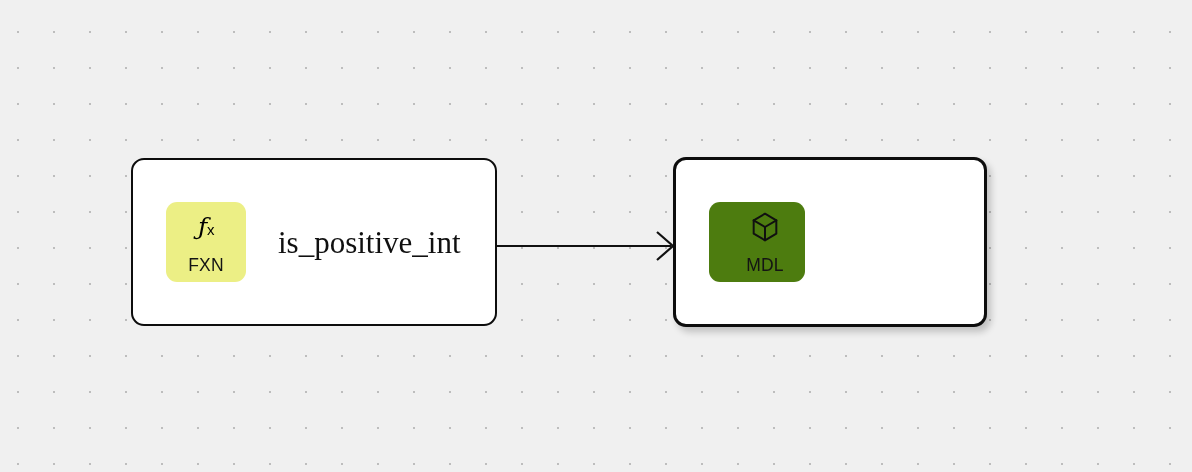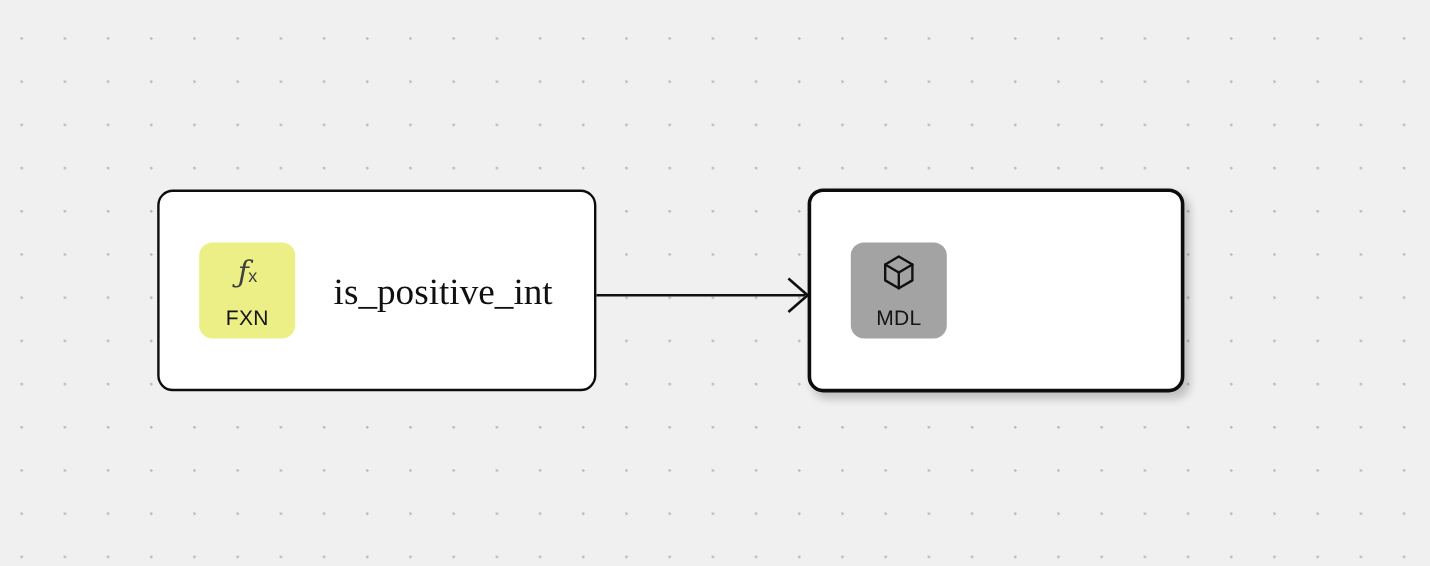--- a/index.html
+++ b/index.html
@@ -69,34 +69,34 @@
     width: 80px;
     height: 80px;
     border-radius: 11px;
     display: flex;
     flex-direction: column;
     align-items: center;
     justify-content: center;
     flex: 0 0 auto;
   }
   .badge-fxn { background: #ecef85; }
-  .badge-mdl { background: #a3a3a3; }
+  .badge-mdl { background: #4d7c0f; padding-left: 16px; }
 
   .badge-glyph {
     display: flex;
     align-items: center;
     justify-content: center;
     height: 34px;
     margin-bottom: 1px;
   }
   .fx-glyph {
     font-family: "DejaVu Serif", serif;
     font-size: 25px;
     font-style: italic;
-    color: #404040;
+    color: #000000;
     line-height: 1;
     letter-spacing: -0.5px;
   }
   .fx-glyph .sub {
     font-family: "Liberation Sans", sans-serif;
     font-style: normal;
     font-size: 15px;
   }
   .badge-label {
     font-family: "Liberation Sans", sans-serif;

